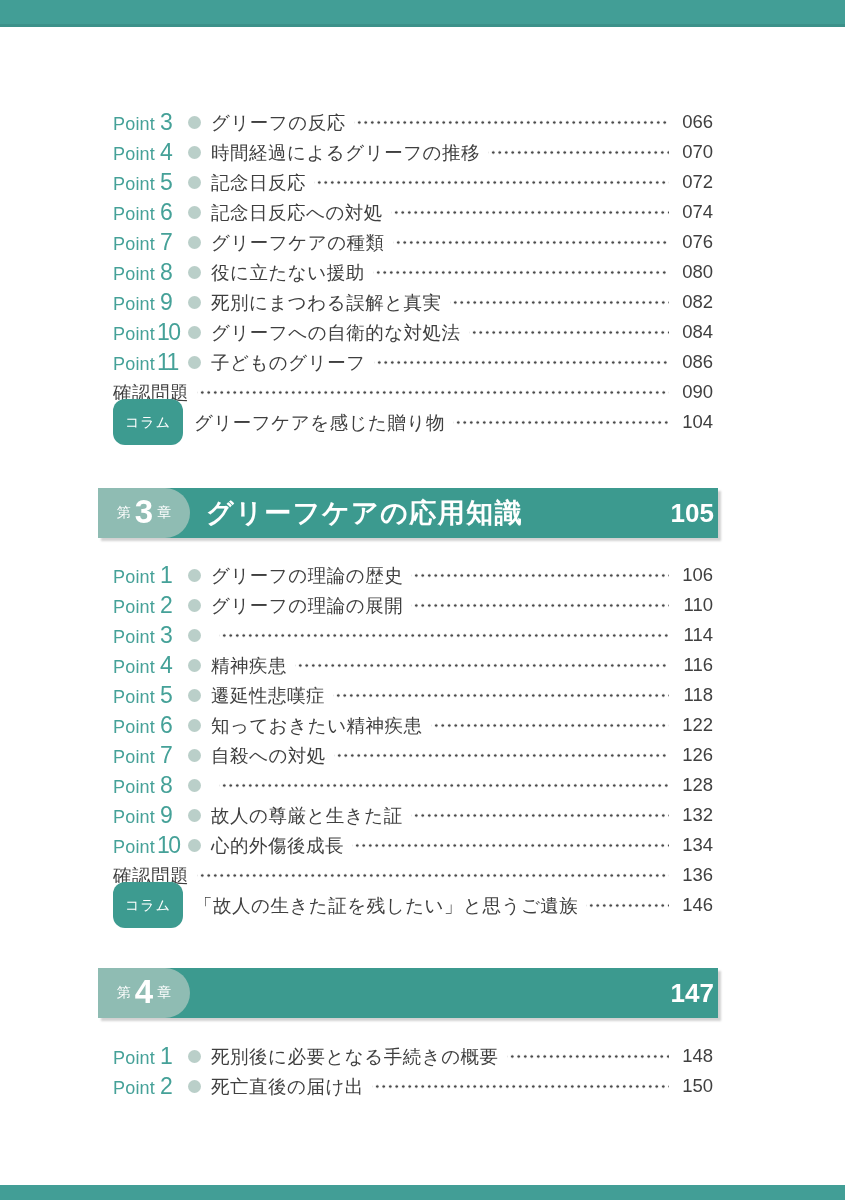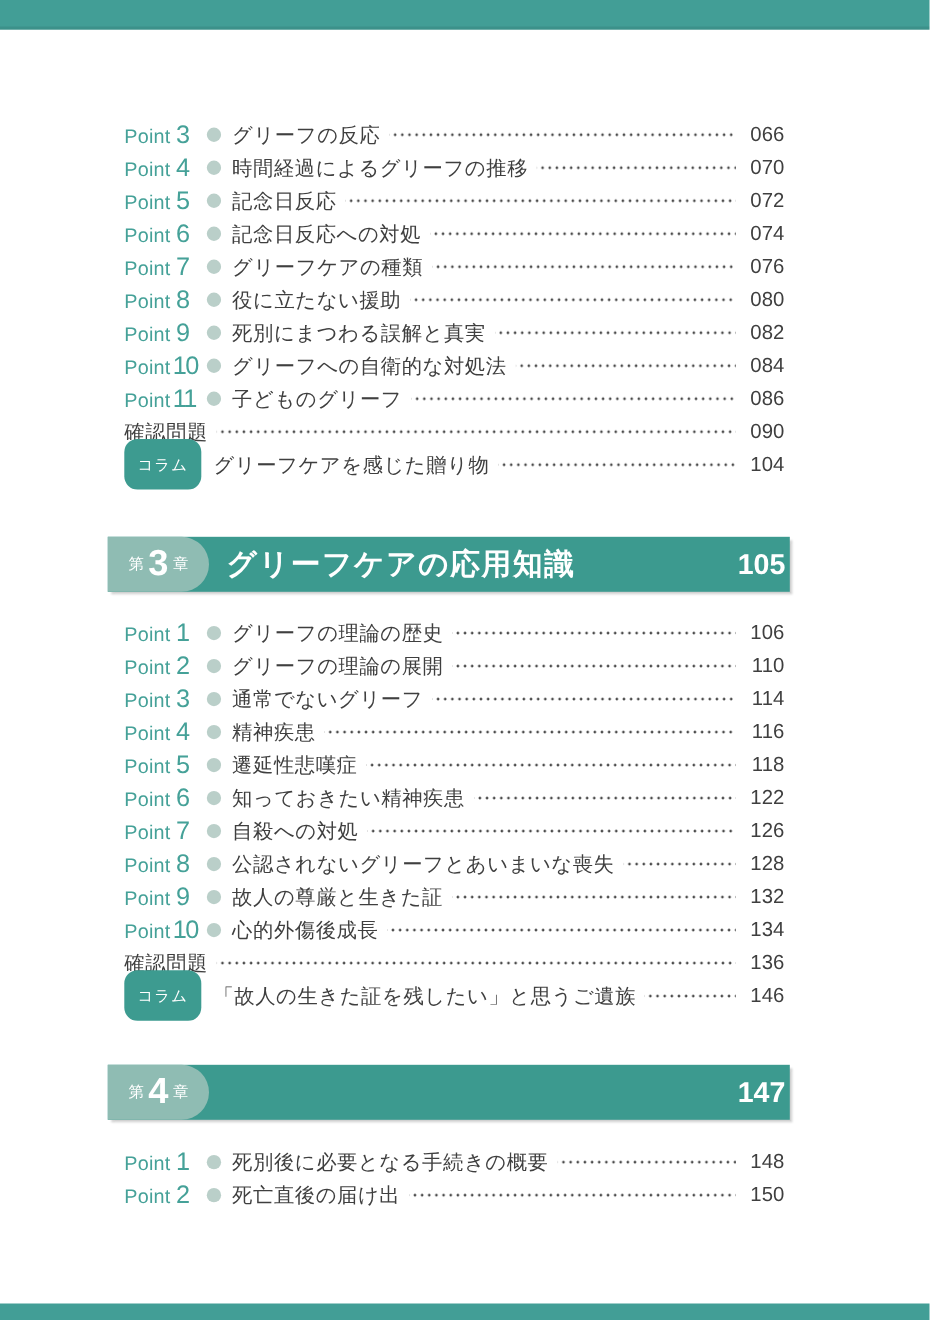--- a/index.html
+++ b/index.html
@@ -215,21 +215,20 @@
       <span class="row-title">グリーフの理論の展開</span>
       <span class="dots"></span>
       <span class="row-page">110</span>
     </div>
     <div class="toc-row">
       <span class="pt-label">
         <span class="pt-word">Point</span>
         <span class="pt-num">3</span>
       </span>
       <span class="bullet"></span>
-      <span class="row-title">通常でないグリーフ</span>
       <span class="dots"></span>
       <span class="row-page">114</span>
     </div>
     <div class="toc-row">
       <span class="pt-label">
         <span class="pt-word">Point</span>
         <span class="pt-num">4</span>
       </span>
       <span class="bullet"></span>
       <span class="row-title">精神疾患</span>
@@ -265,21 +264,20 @@
       <span class="row-title">自殺への対処</span>
       <span class="dots"></span>
       <span class="row-page">126</span>
     </div>
     <div class="toc-row">
       <span class="pt-label">
         <span class="pt-word">Point</span>
         <span class="pt-num">8</span>
       </span>
       <span class="bullet"></span>
-      <span class="row-title">公認されないグリーフとあいまいな喪失</span>
       <span class="dots"></span>
       <span class="row-page">128</span>
     </div>
     <div class="toc-row">
       <span class="pt-label">
         <span class="pt-word">Point</span>
         <span class="pt-num">9</span>
       </span>
       <span class="bullet"></span>
       <span class="row-title">故人の尊厳と生きた証</span>

